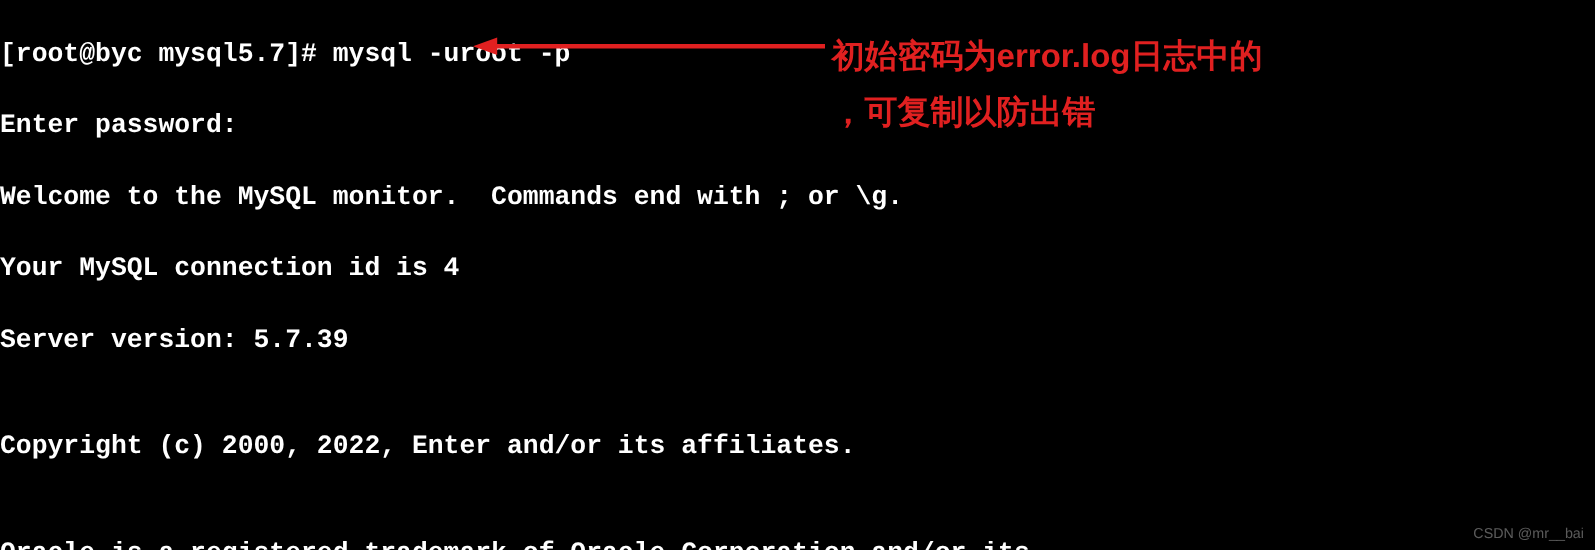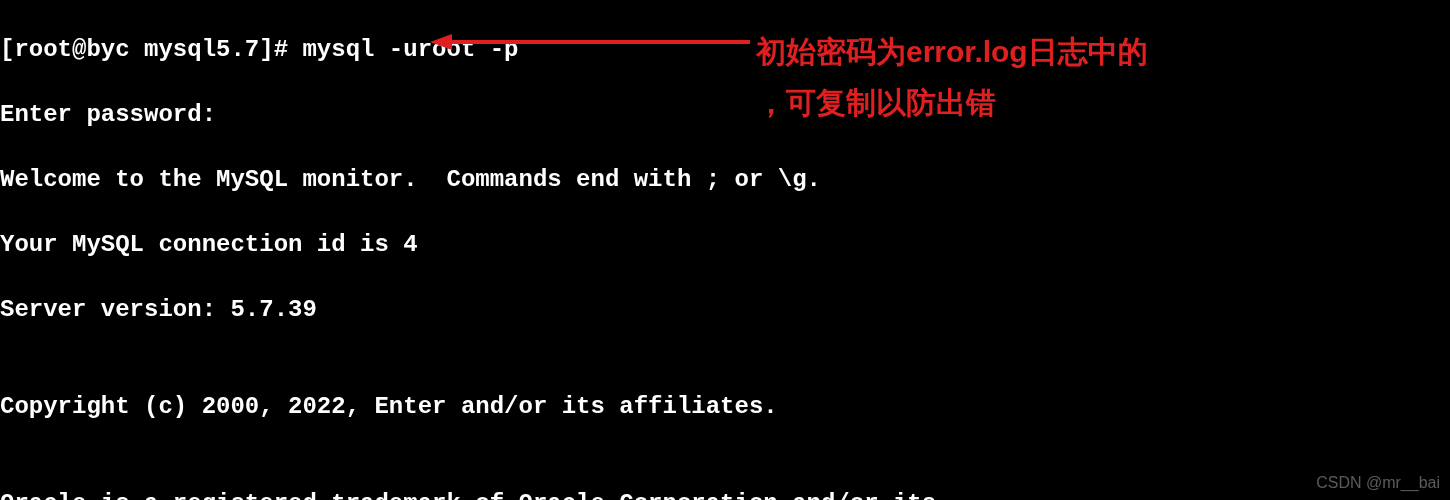--- a/index.html
+++ b/index.html
@@ -39,21 +39,21 @@
       left: 430px;
       width: 320px;
       height: 20px;
       pointer-events: none;
     }
     .watermark {
       position: absolute;
       bottom: 6px;
       right: 10px;
       font-family: Arial, sans-serif;
-      font-size: 16px;
+      font-size: 13px;
       color: rgba(200,200,200,0.45);
       font-weight: normal;
     }
   </style>
 </head>
 <body>
 
 <div class="terminal">
 <span class="prompt-line"><span>[root@byc mysql5.7]# </span><span>mysql -uroot -p</span></span>
 <span class="prompt-line">Enter password:</span>

